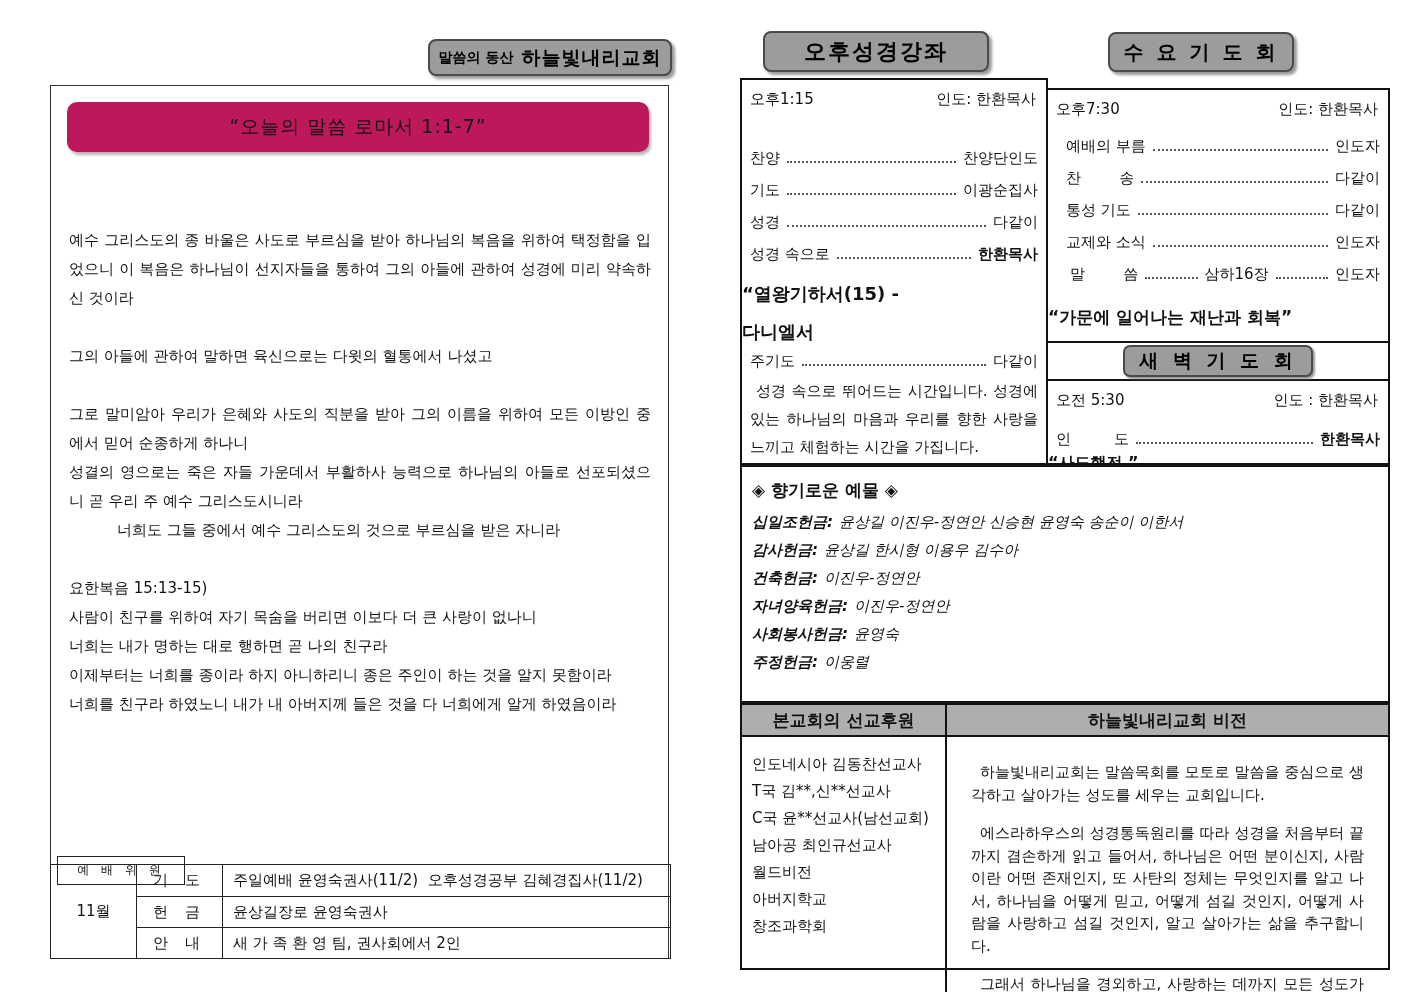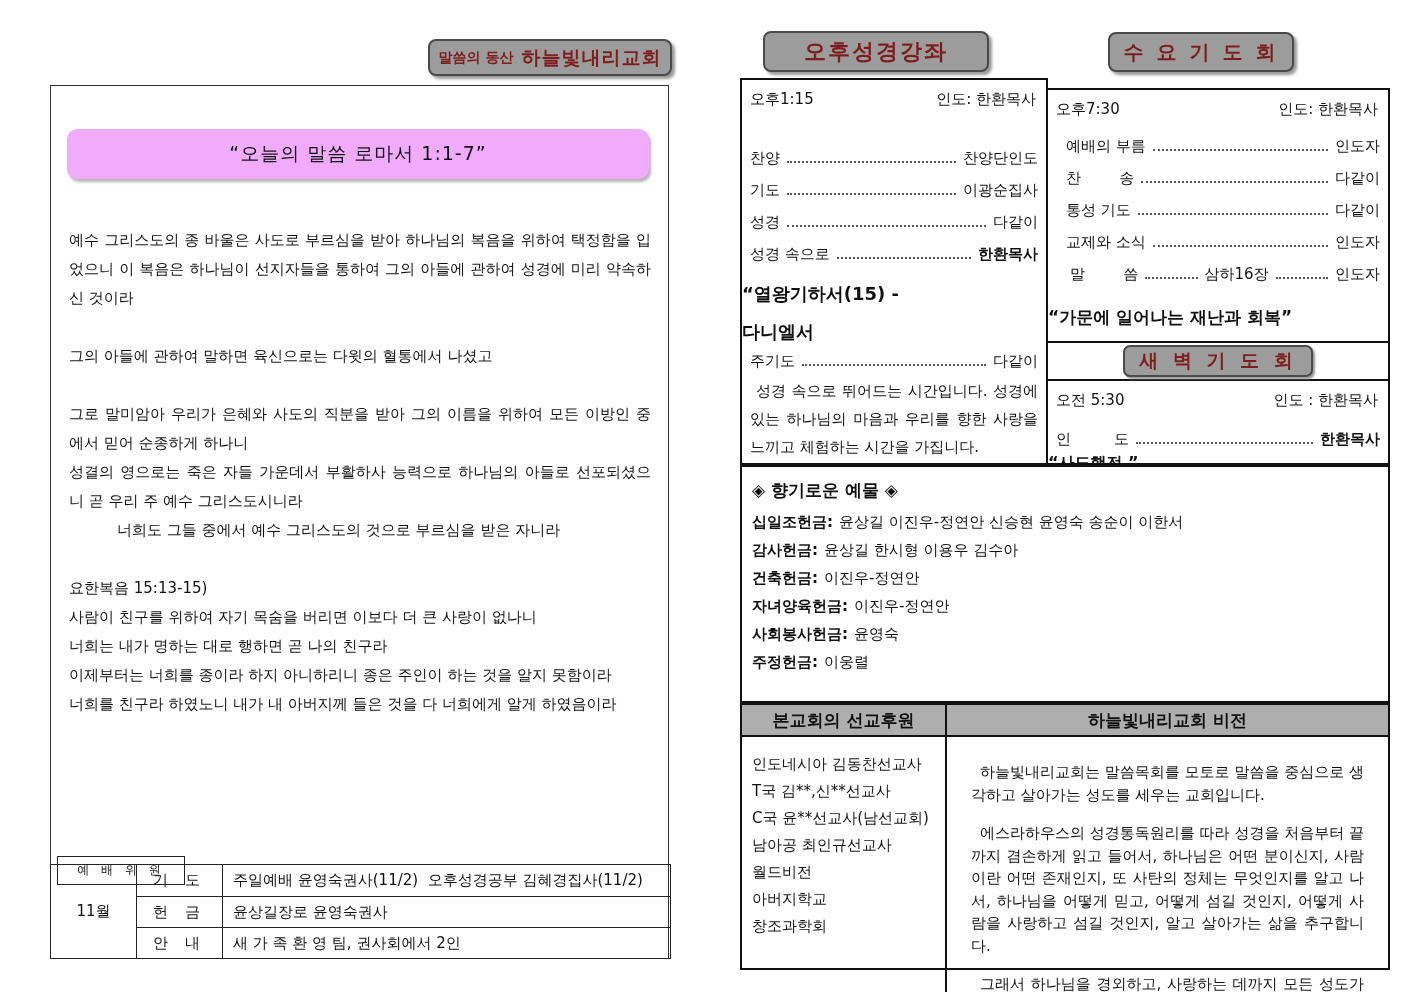--- a/index.html
+++ b/index.html
@@ -3,30 +3,30 @@
 <meta charset="utf-8">
 <style>
   html,body{margin:0;padding:0;background:#fff;}
   #canvas{position:relative;width:1403px;height:992px;background:#fff;
           font-family:"DejaVu Sans","Liberation Sans",sans-serif;color:#111;}
   .abs{position:absolute;}
 
   
   .gray-badge{background:#9c9c9c;border:2px solid #4a4a4a;border-radius:8px;
     box-shadow:3px 3px 3px #9a9a9a;display:flex;align-items:center;justify-content:center;
-    color:#7f1d1d;font-weight:bold;}
+    color:#000000;font-weight:bold;}
   .church-badge{left:428px;top:39px;width:240px;height:33px;gap:8px;}
   .church-badge .small{font-size:14px;}
   .church-badge .big{font-size:19px;letter-spacing:1px;}
   .badge-afternoon{left:763px;top:31px;width:222px;height:37px;font-size:22px;letter-spacing:2px;}
   .badge-wednesday{left:1108px;top:32px;width:182px;height:36px;font-size:20px;letter-spacing:3px;}
 
   
   .page-left{left:50px;top:85px;width:617px;height:872px;border:1px solid #333;}
-  .title-badge{left:16px;top:43px;width:582px;height:50px;background:#f0abfc;border-radius:10px;
+  .title-badge{left:16px;top:16px;width:582px;height:50px;background:#be185d;border-radius:10px;
     box-shadow:2px 3px 3px #b5b5b5;display:flex;align-items:center;justify-content:center;
     font-size:19px;letter-spacing:1px;}
   .scripture{left:18px;top:140px;width:582px;font-size:15px;line-height:29px;text-align:justify;}
   .sp{margin:0;}
   .gap-top{margin-top:29px;}
   .indent{padding-left:48px;text-align:left;}
   .committee-box{left:6px;top:770px;width:126px;height:27px;border:1px solid #222;
     display:flex;align-items:center;justify-content:center;font-size:12px;letter-spacing:4px;}
   .wtable{left:-1px;bottom:-1px;width:619px;border:1px solid #222;display:grid;
     grid-template-columns:85px 86px 1fr;font-size:15px;}
@@ -50,21 +50,21 @@
   .desc{font-size:15px;line-height:28px;text-align:justify;padding:6px 8px 0;text-indent:6px;}
 
   .box-wednesday{left:1046px;top:88px;width:344px;height:377px;}
   .dawn-strip{border-top:2px solid #111;border-bottom:2px solid #111;margin-top:12px;
     display:flex;justify-content:center;padding:2px 0;}
   .dawn-badge{width:186px;height:28px;font-size:19px;letter-spacing:4px;border-radius:7px;
     box-shadow:2px 2px 2px #9a9a9a;}
 
   .box-offerings{left:740px;top:465px;width:650px;height:238px;}
   .off-title{font-size:17px;font-weight:bold;padding:12px 0 2px 10px;}
-  .off-item{display:flex;font-size:15px;padding-left:10px;margin-top:9px;gap:6px;}
+  .off-item{display:flex;font-size:15px;padding-left:10px;margin-top:9px;gap:6px;font-style:italic;}
 
   .box-bottom{left:740px;top:703px;width:650px;height:267px;display:flex;flex-direction:column;}
   .bt-header{display:grid;grid-template-columns:205px 1fr;background:#aeaeae;
     border-bottom:2px solid #111;font-weight:bold;font-size:17px;}
   .bt-header div{display:flex;align-items:center;justify-content:center;height:30px;}
   .bt-header .lh{border-right:2px solid #111;}
   .bt-body{display:grid;grid-template-columns:205px 1fr;flex:1;}
   .missions{border-right:2px solid #111;padding:14px 4px 0 10px;font-size:15px;line-height:27px;}
   .vision{padding:8px 8px 0 8px;font-size:15px;line-height:22.5px;text-align:justify;}
   .vision p{margin:16px;text-indent:9px;}

